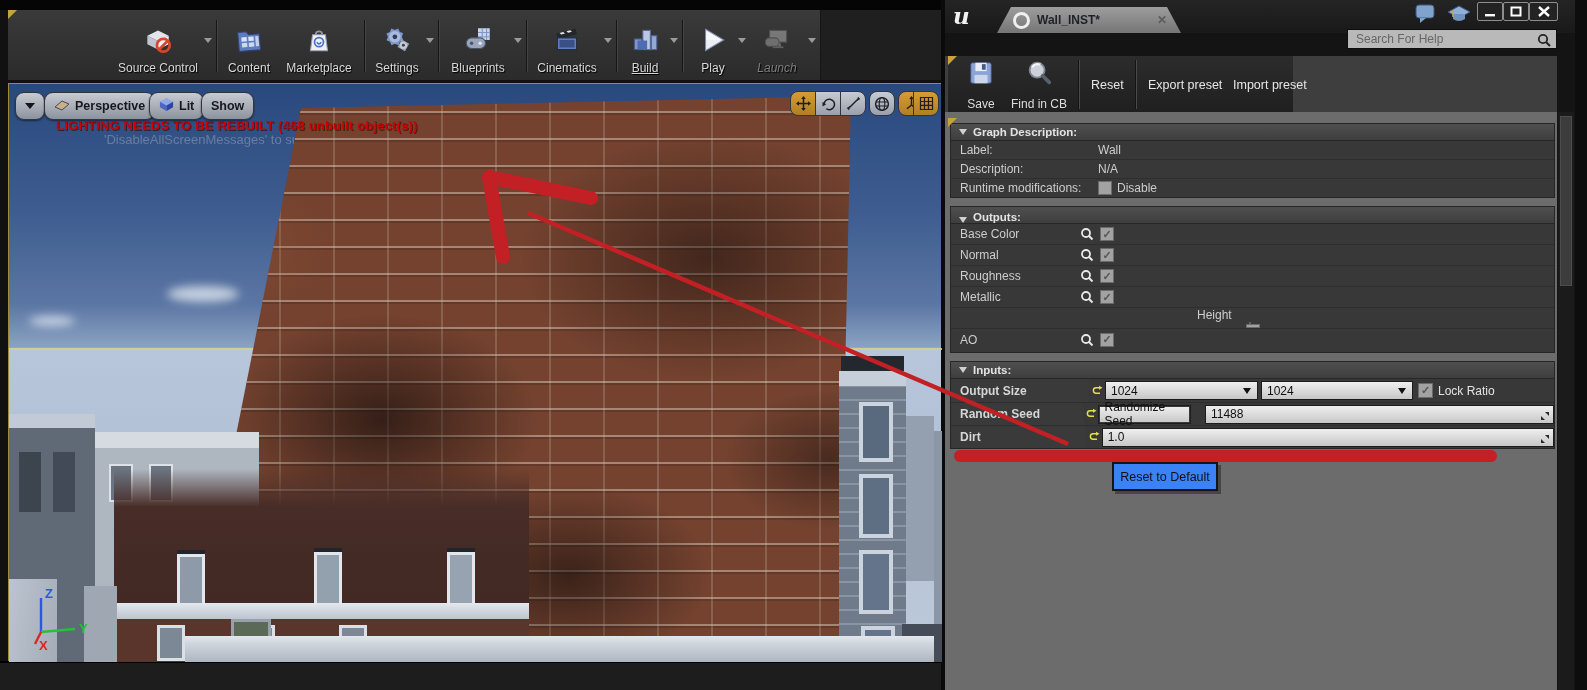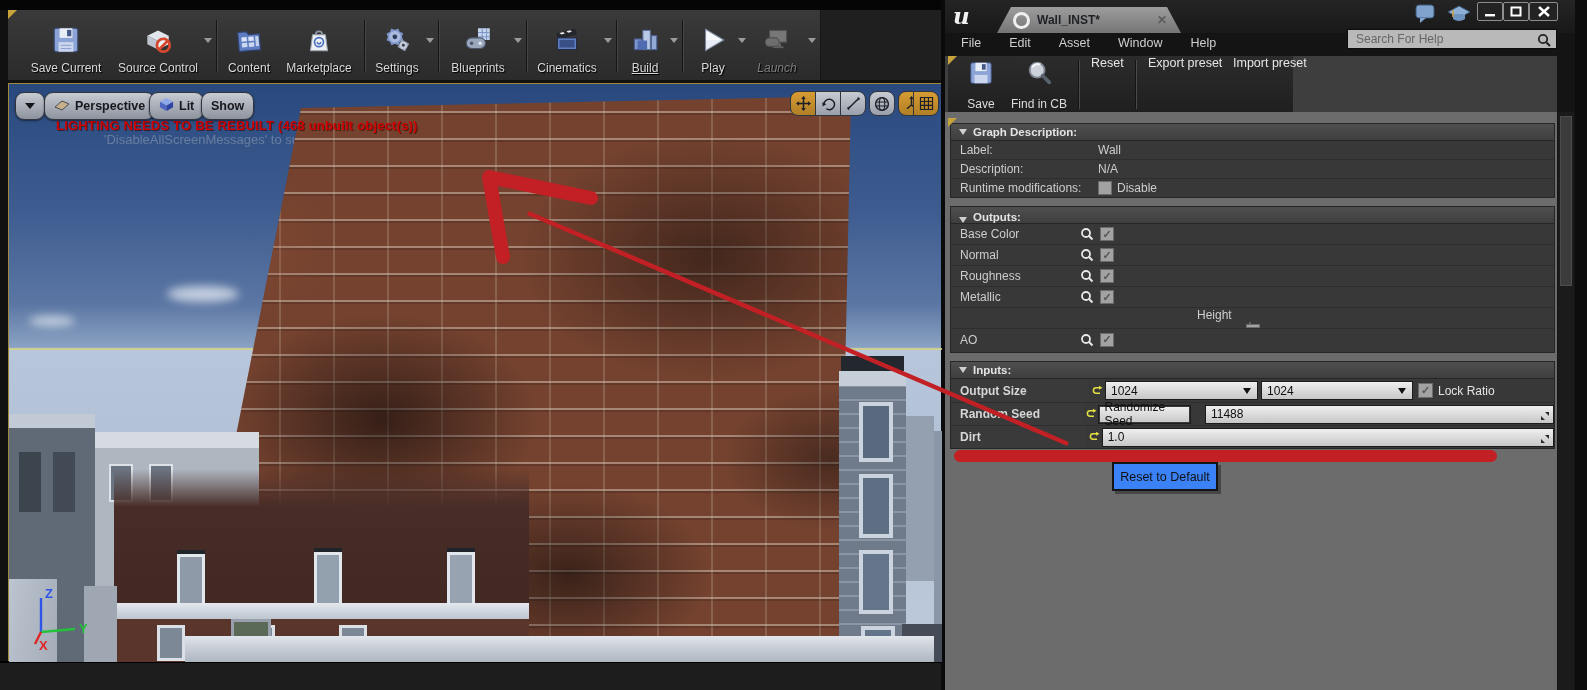--- a/index.html
+++ b/index.html
@@ -68,21 +68,21 @@
   .winbtn{top:2px;width:24px;height:17px;background:#232323;border:1px solid #8e8e8e;border-radius:2px;
     display:flex;align-items:center;justify-content:center;}
   .rp-menubar{left:0;top:33px;width:642px;height:20px;background:#141414;display:flex;align-items:center;}
   .menu-item{color:#cfcfcf;font-size:12.5px;margin-right:0;padding:0 14px;}
   .searchbox{left:402px;top:29px;width:210px;height:20px;background:#b9b9b9;border:1px solid #0d0d0d;
     display:flex;align-items:center;color:#666;font-size:12px;padding-left:8px;box-sizing:border-box;}
   .rp-toolbar{left:0;top:56px;width:612px;height:57px;background:#3e3e3e;}
   .rp-toolbar .cluster{left:3px;top:0;width:345px;height:57px;background:linear-gradient(#2c2c2c,#1f1f1f);}
   .rtb-icon-item{top:3px;height:52px;display:flex;flex-direction:column;align-items:center;justify-content:space-between;
     color:#ddd;font-size:12px;}
-  .rtb-text{color:#e6e6e6;font-size:12.5px;top:0;height:57px;display:flex;}
+  .rtb-text{color:#e6e6e6;font-size:12.5px;top:0;height:57px;display:flex;align-items:center;}
   .rtb-sep{top:4px;width:1px;height:49px;background:#141414;border-right:1px solid #4a4a4a;}
 
   .rp-content{left:0;top:112px;width:612px;height:578px;background:#6c6c6c;}
   .sec-head{left:5px;width:605px;height:17px;background:linear-gradient(#4f4f4f,#3e3e3e);
     border:1px solid #262626;border-bottom:none;display:flex;align-items:center;box-sizing:border-box;}
   .sec-head .tri{width:0;height:0;border-left:4px solid transparent;border-right:4px solid transparent;
     border-top:6px solid #cfcfcf;margin:0 6px 0 8px;}
   .sec-head .ht{color:#e3e3e3;font-size:11.5px;font-weight:bold;}
   .sec-body{left:5px;width:605px;background:#383838;border:1px solid #262626;box-sizing:border-box;}
   .prow{position:relative;display:flex;align-items:center;border-bottom:1px solid #2e2e2e;box-sizing:border-box;}
@@ -112,33 +112,20 @@
 <body>
 
 <div id="app">
 
   <div class="abs lt-topstrip"></div>
 
   <div class="abs main-toolbar">
     <div class="abs raised"></div>
     <div class="abs fold" style="left:0;top:0;"></div>
 
-    <div class="abs tb-item" style="left:14px;width:88px;">
-      <span class="ticon">
-        <svg width="32" height="32" viewBox="0 0 30 30">
-            <rect x="4" y="4" width="22" height="22" rx="2" fill="#8ba3d6" stroke="#3c4f7a"></rect>
-            <rect x="9" y="4" width="12" height="9" fill="#e9edf5"></rect>
-            <rect x="16" y="5.5" width="4" height="6" fill="#44598a"></rect>
-            <rect x="8" y="17" width="14" height="9" fill="#ccd6ec"></rect>
-            <line x1="10" y1="20" x2="20" y2="20" stroke="#8ba3d6"></line>
-            <line x1="10" y1="23" x2="20" y2="23" stroke="#8ba3d6"></line>
-          </svg>
-      </span>
-        <span class="tlabel">Save Current</span>
-    </div>
 
     <div class="abs tb-item" style="left:104px;width:92px;">
       <span class="ticon">
         <svg width="32" height="32" viewBox="0 0 30 30">
             <path d="M5 11 L15 6 L25 11 L15 16 Z" fill="#e2e6ec"></path>
             <path d="M5 11 V19 L15 24 V16 Z" fill="#bfc6d1"></path>
             <path d="M25 11 V19 L15 24 V16 Z" fill="#eff2f6"></path>
             <circle cx="20" cy="20" r="6" fill="none" stroke="#d5482e" stroke-width="2.6"></circle>
             <line x1="16" y1="24" x2="24" y2="16" stroke="#d5482e" stroke-width="2.6"></line>
           </svg>
@@ -424,27 +411,20 @@
       <svg width="12" height="11" viewBox="0 0 12 11">
           <rect x="1.5" y="1.5" width="9" height="8" fill="none" stroke="#fff" stroke-width="2"></rect>
         </svg>
     </div>
     <div class="abs winbtn" style="left:584px;width:27px;">
       <svg width="12" height="11" viewBox="0 0 12 11">
           <path d="M1 1 L11 10 M11 1 L1 10" stroke="#fff" stroke-width="2.4"></path>
         </svg>
     </div>
 
-    <div class="abs rp-menubar">
-      <span class="menu-item" style="padding-left:16px;">File</span>
-      <span class="menu-item">Edit</span>
-      <span class="menu-item">Asset</span>
-      <span class="menu-item">Window</span>
-      <span class="menu-item">Help</span>
-    </div>
 
     <div class="abs searchbox">
       <span>Search For Help</span>
       <svg style="position:absolute;right:5px;top:3px;" width="14" height="14" viewBox="0 0 14 14">
           <circle cx="6" cy="6" r="4.2" fill="none" stroke="#222" stroke-width="1.8"></circle>
           <line x1="9.2" y1="9.2" x2="13" y2="13" stroke="#222" stroke-width="2"></line>
         </svg>
     </div>
 
     <div class="abs rp-toolbar">

